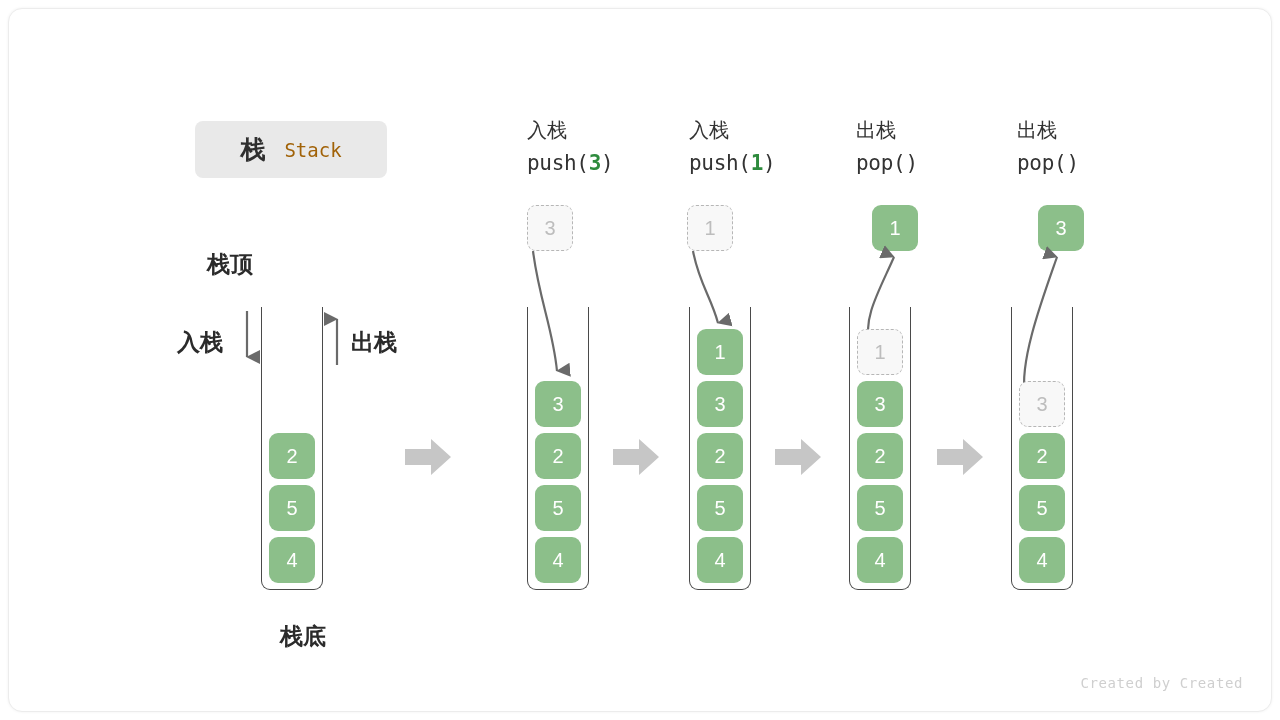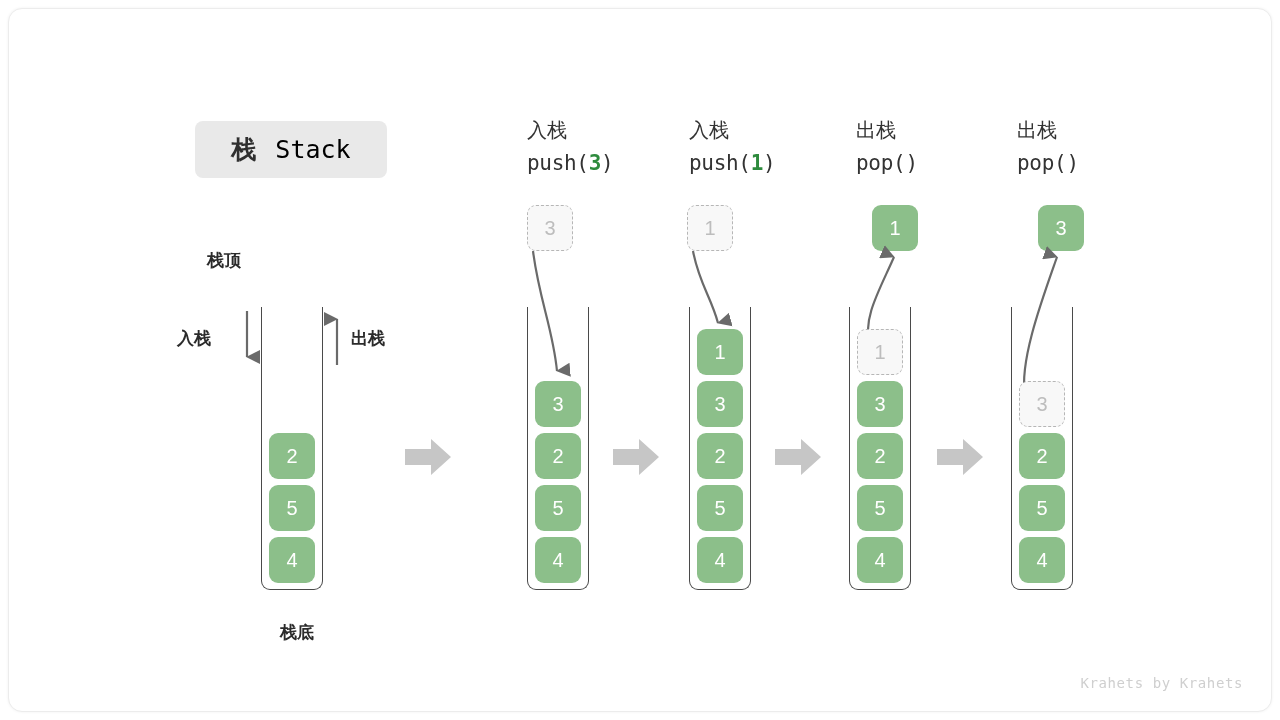--- a/index.html
+++ b/index.html
@@ -41,28 +41,28 @@
     justify-content: center;
     color: #2f2f2f;
   }
   #title-badge .t-cn {
     font-size: 25px;
     font-weight: bold;
     letter-spacing: 1px;
   }
   #title-badge .t-en {
     font-family: "DejaVu Sans Mono", "Liberation Mono", monospace;
-    font-size: 25px;
+    font-size: 19px;
     margin-left: 18px;
-    color: #000000;
+    color: #a16207;
   }
 
   
   .cn-label {
-    font-size: 17px;
+    font-size: 23px;
     font-weight: bold;
     color: #2b2b2b;
     white-space: nowrap;
   }
   .op-label {
     font-size: 20px;
     color: #333333;
     line-height: 33px;
     white-space: nowrap;
   }
@@ -275,15 +275,15 @@
     <path d="M16,144 C10,110 34,46 48,6" fill="none" stroke="#6a6a6a" stroke-width="2.2" marker-end="url(#mk-u5)"></path>
   </svg>
 
   <div class="abs stack-box" style="left:1002px; top:298px; height:283px;">
     <div class="cell ghost" style="left:7px; top:74px;">3</div>
     <div class="cell solid" style="left:7px; top:126px;">2</div>
     <div class="cell solid" style="left:7px; top:178px;">5</div>
     <div class="cell solid" style="left:7px; top:230px;">4</div>
   </div>
 
-  <div id="credit" class="abs">Krahets by Krahets</div>
+  <div id="credit" class="abs">Created by Created</div>
 
 </div>
 
 </body></html>

